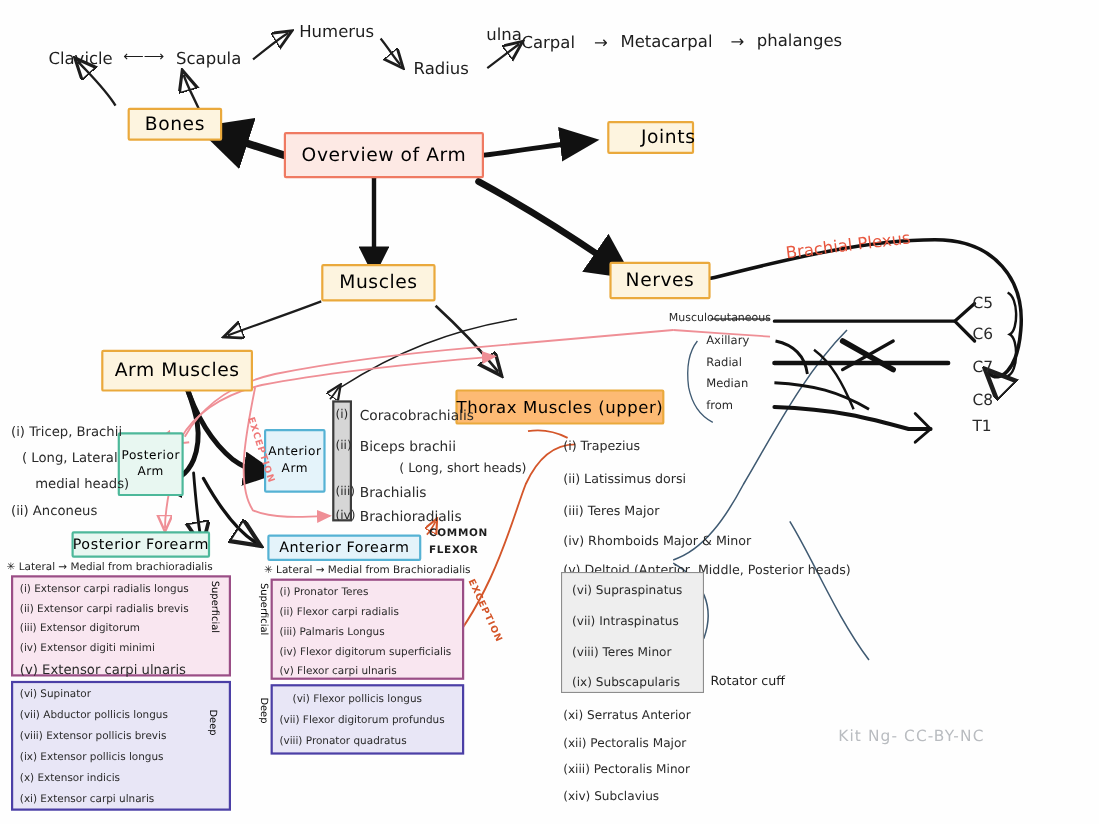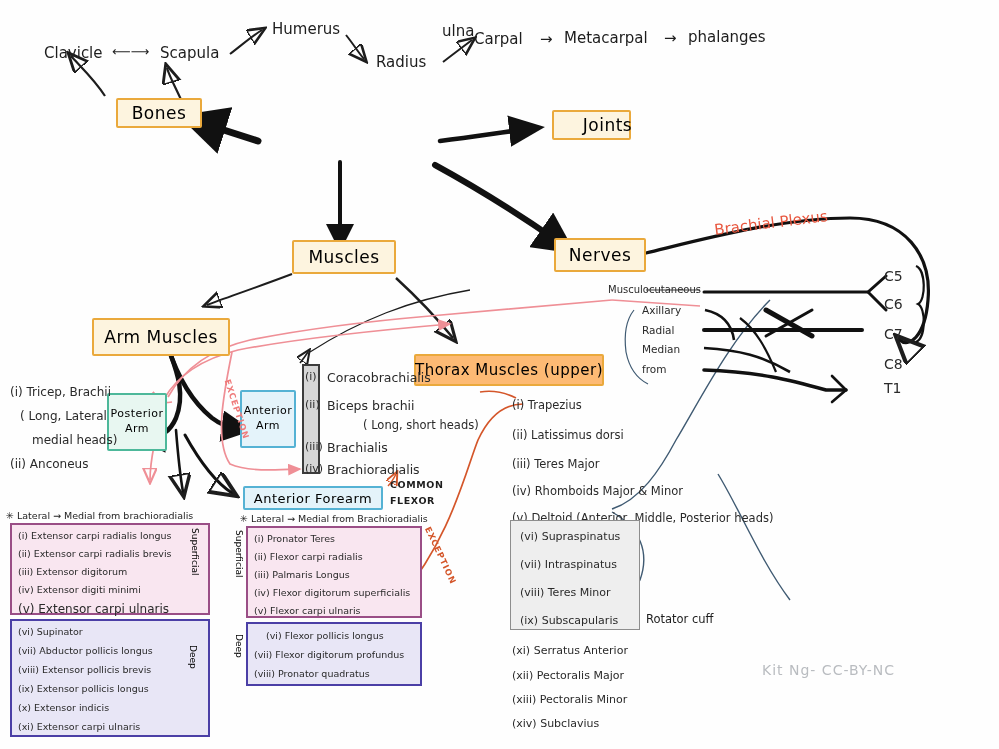--- a/index.html
+++ b/index.html
@@ -122,20 +122,23 @@
   <div class="txt" style="left:474px;top:30px;font-size:15px;">Carpal</div>
   <div class="txt" style="left:540px;top:30px;font-size:15px;">→</div>
   <div class="txt" style="left:564px;top:29px;font-size:15px;">Metacarpal</div>
   <div class="txt" style="left:664px;top:29px;font-size:15px;">→</div>
   <div class="txt" style="left:688px;top:28px;font-size:15px;">phalanges</div>
 
   <div class="node" style="left:116px;top:98px;width:86px;height:30px;border-color:#eaa93c;background:#fdf4df;">
     <span style="font-size:17px;">Bones</span>
   </div>
 
+  <div class="node" style="left:258px;top:120px;width:182px;height:42px;border-color:#ef7a62;background:#fde9e4;">
+    <span style="font-size:17px;">Overview of Arm</span>
+  </div>
 
   <div class="node" style="left:552px;top:110px;width:79px;height:30px;border-color:#eaa93c;background:#fdf4df;padding-left:32px;">
     <span style="font-size:17px;">Joints</span>
   </div>
 
   <div class="node" style="left:292px;top:240px;width:104px;height:34px;border-color:#eaa93c;background:#fdf4df;">
     <span style="font-size:17px;">Muscles</span>
   </div>
 
   <div class="node" style="left:554px;top:238px;width:92px;height:34px;border-color:#eaa93c;background:#fdf4df;">
@@ -153,20 +156,23 @@
   <div class="node" style="left:107px;top:393px;width:60px;height:58px;border-color:#4db89a;background:#e8f7f1;flex-direction:column;gap:3px;">
     <span style="font-size:11px;text-align:center;line-height:1.35;white-space:pre-line;">Posterior
 Arm</span>
   </div>
 
   <div class="node" style="left:240px;top:390px;width:56px;height:58px;border-color:#55b2d4;background:#e4f3fa;">
     <span style="font-size:11px;text-align:center;line-height:1.35;white-space:pre-line;">Anterior
 Arm</span>
   </div>
 
+  <div class="node" style="left:65px;top:483px;width:126px;height:24px;border-color:#4db89a;background:#e8f7f1;">
+    <span style="font-size:13px;">Posterior Forearm</span>
+  </div>
 
   <div class="node" style="left:243px;top:486px;width:140px;height:24px;border-color:#55b2d4;background:#e4f3fa;">
     <span style="font-size:13px;">Anterior Forearm</span>
   </div>
 
   <div class="list" style="left:10px;top:385px;">
     <div class="li" style="left:0;top:0;font-size:12px;">(i) Tricep, Brachii</div>
     <div class="li" style="left:10px;top:24px;font-size:12px;">( Long, Lateral</div>
     <div class="li" style="left:22px;top:48px;font-size:12px;">medial heads)</div>
     <div class="li" style="left:0;top:72px;font-size:12px;">(ii) Anconeus</div>

